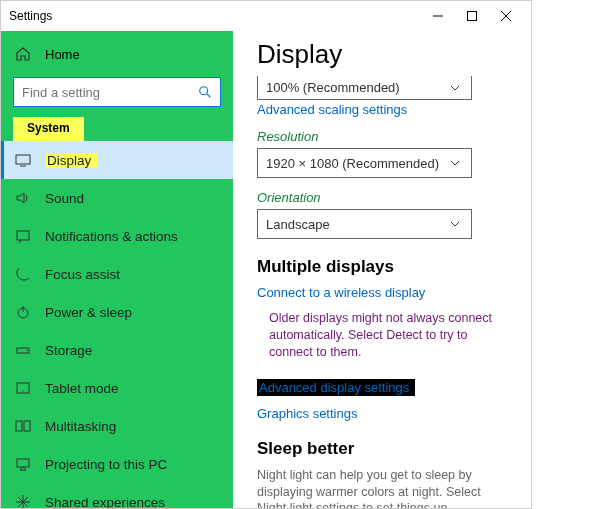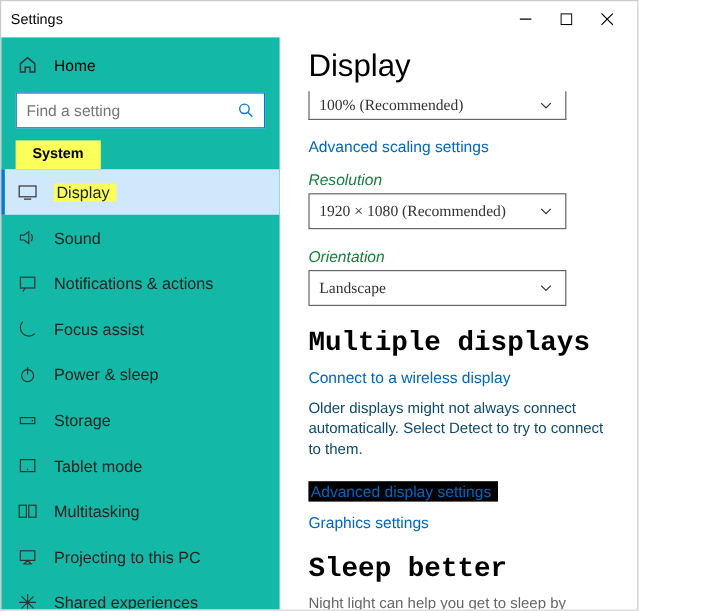--- a/index.html
+++ b/index.html
@@ -2,41 +2,41 @@
 <html><head>
 <meta charset="utf-8">
 <style>
   * { box-sizing: border-box; margin: 0; padding: 0; }
   body { font-family: "Segoe UI", Arial, sans-serif; font-size: 13px; color: #000; background: #fff; width: 600px; height: 509px; overflow: hidden; }
   .window { width: 532px; height: 509px; border: 1px solid #ccc; display: flex; flex-direction: column; background: #fff; }
   .titlebar { height: 30px; display: flex; align-items: center; padding: 0 8px; }
   .titlebar .title { font-size: 12px; flex: 1; }
   .winbtn { width: 34px; height: 30px; display: flex; align-items: center; justify-content: center; cursor: pointer; }
   .body { flex: 1; display: flex; overflow: hidden; }
-  .sidebar { width: 232px; padding: 6px 0 0 0; border-right: 0; background: #14b8a6; overflow: hidden; }
+  .sidebar { width: 232px; padding: 6px 0 0 0; border-right: 0; background: #22c55e; overflow: hidden; }
   .home-row { display: flex; align-items: center; height: 34px; padding: 0 14px; gap: 14px; }
   .icon { width: 16px; height: 16px; display: inline-flex; align-items: center; justify-content: center; color: #333; }
   .search-wrap { margin: 6px 12px 10px 12px; }
   .search { width: 100%; height: 30px; border: 1px solid #0078d4; padding: 0 28px 0 8px; font-size: 13px; color: #666; }
   .search-wrap { position: relative; }
   .search-icon { position: absolute; right: 8px; top: 50%; transform: translateY(-50%); color: #0078d4; }
   .section-hdr { padding: 4px 14px 6px 14px; font-size: 12px; font-weight: 600; display: inline-block; }
   .navlist { display: flex; flex-direction: column; }
   .nav-item { display: flex; align-items: center; height: 38px; padding: 0 14px; gap: 14px; cursor: pointer; font-size: 13.5px; color: #222;}
   .nav-item.sel { background: #cfe8fb; border-left: 3px solid #0078d4; padding-left: 11px; }
   .hl { background: #faff5a; }
   .nav-item .label-hl { background: #faff5a; padding: 0 6px 0 2px; }
   .main { flex: 1; padding: 8px 20px 0 24px; overflow: hidden; position: relative; }
   .h1 { font-size: 26px; font-weight: 400; margin-bottom: 6px; }
-  .dd { width: 215px; height: 30px; border: 1px solid #666; display: flex; align-items: center; justify-content: space-between; padding: 0 8px; margin-bottom: 15px; cursor: pointer; color:#333;font-family:Liberation Serif, serif;}
+  .dd { width: 215px; height: 30px; border: 1px solid #666; display: flex; align-items: center; justify-content: space-between; padding: 0 8px; margin-bottom: 2px; cursor: pointer; color:#333;}
   .dd.cut { border-top: none; height: 24px; margin-top:0;}
   .link { color: #0067c0; font-size: 13px; cursor: pointer; display: inline-block; }
   .lbl { font-size: 13px; color: #15803d; margin: 12px 0 4px 0; font-style: italic; }
-  .h2 { font-size: 23px; font-weight: 600; margin: 18px 0 8px 0; font-family: Liberation Mono, monospace; }
-  .para { font-size: 12.5px; color: #0c4a6e; margin: 10px 0 8px 0; line-height: 1.35; max-width: 320px;}
+  .h2 { font-size: 17px; font-weight: 600; margin: 18px 0 8px 0; }
+  .para { font-size: 12.5px; color: #701a75; margin: 10px 0 8px 12px; line-height: 1.35; max-width: 320px;}
   .graypara { font-size: 12.5px; color: #666; margin: 2px 0 0 0; line-height: 1.35; max-width: 320px;}
   .btn { background: #ccc; border: none; padding: 6px 14px; font-size: 13px; cursor: pointer; }
   .hl-link { background: #000000; padding: 1px 6px 1px 2px; }
   svg { display:block; }
 </style>
 </head>
 <body>
 
 <div class="window">
   <div class="titlebar">

